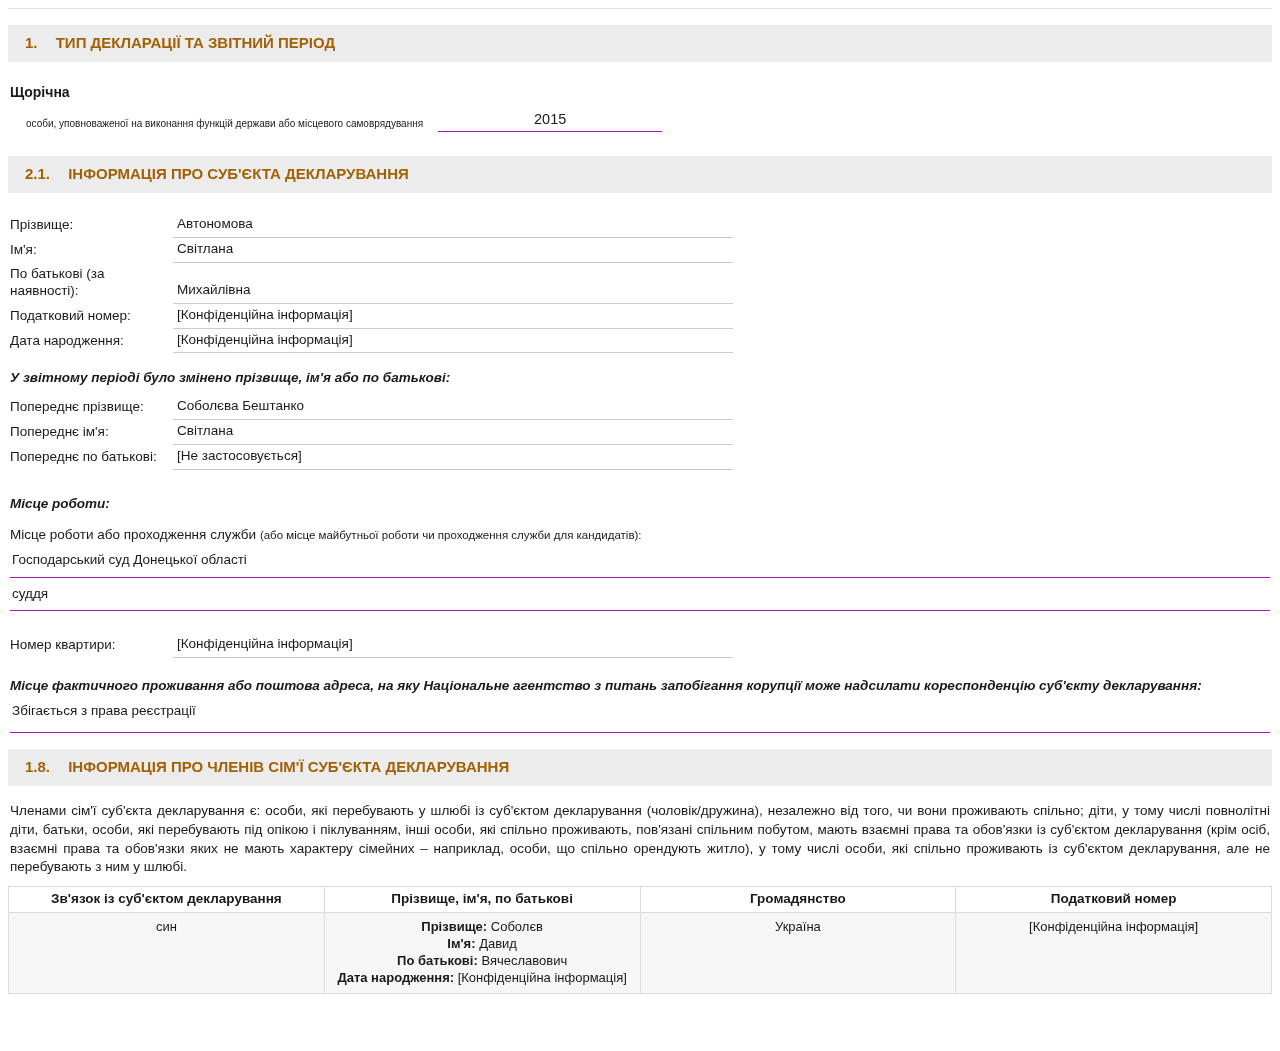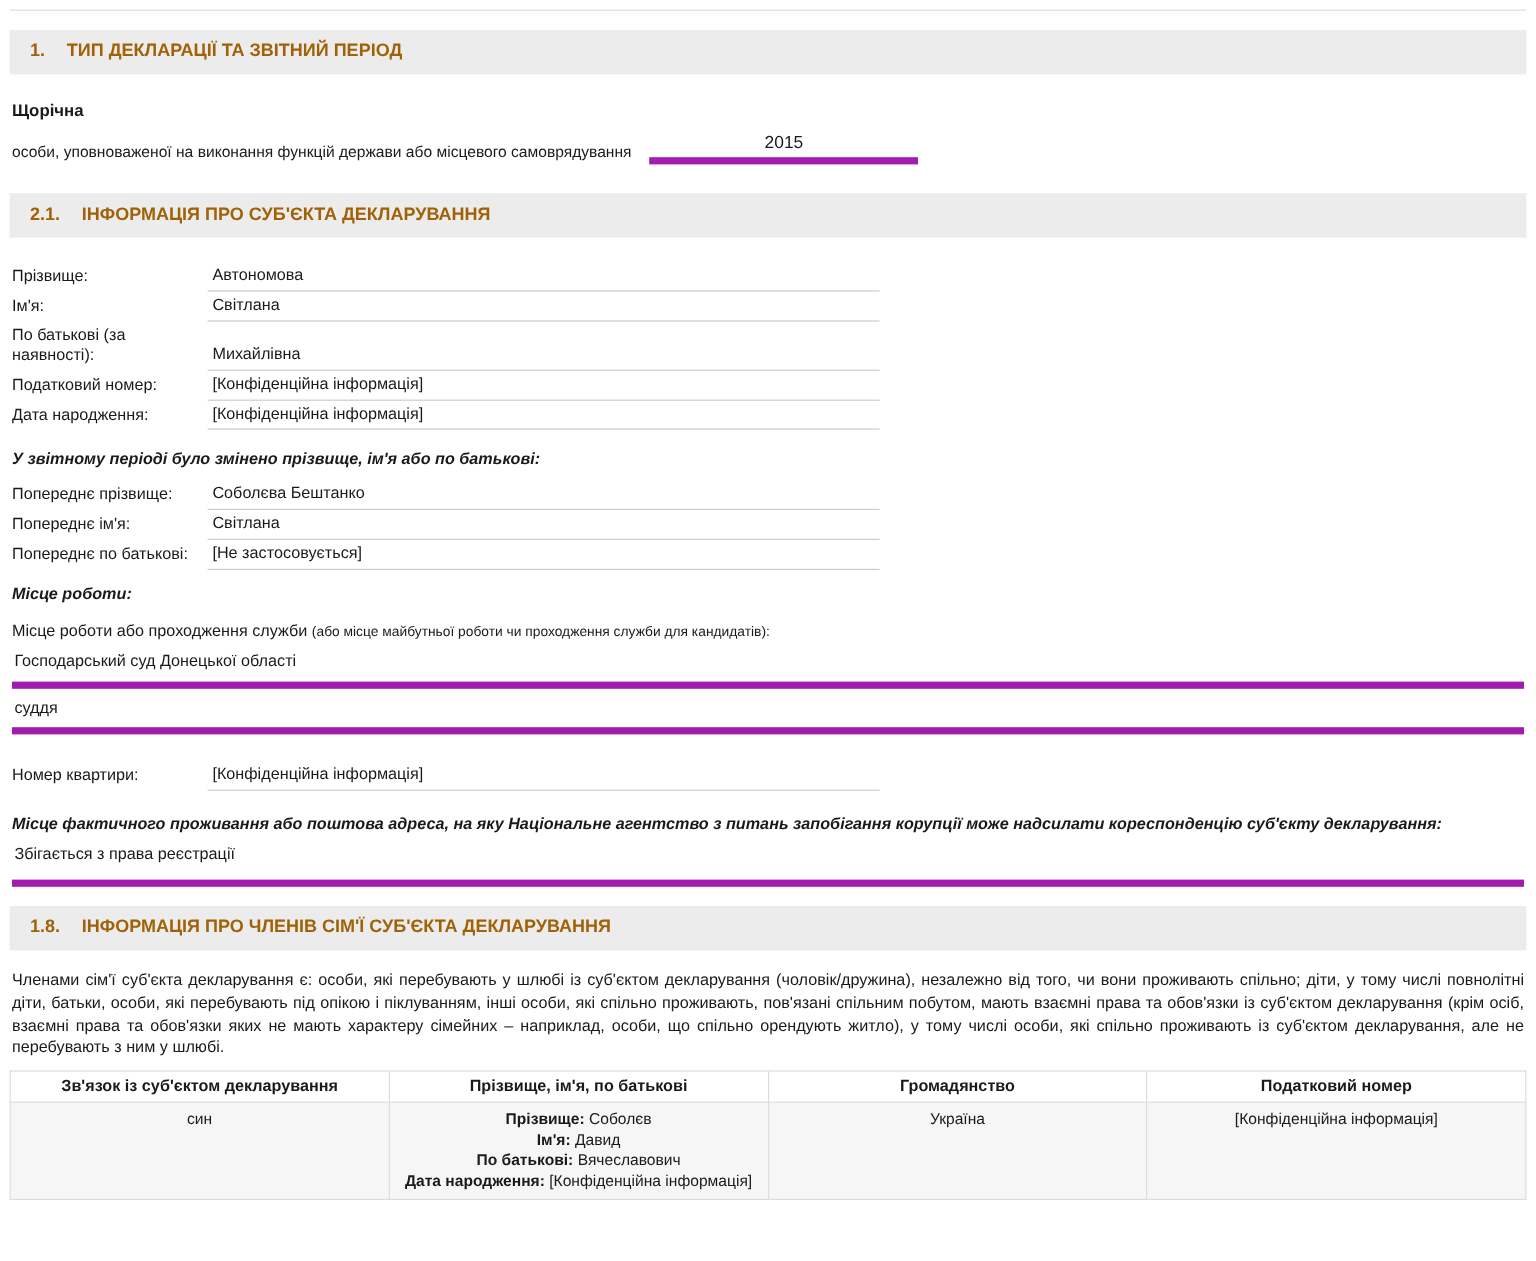--- a/index.html
+++ b/index.html
@@ -23,52 +23,52 @@
     color: #a16207;
   }
   .section-header.first { margin-top: 16px; }
   .section-header.mt-24 { margin-top: 24px; }
   .section-header.mt-16 { margin-top: 16px; }
   .sec-num { margin-right: 14px; }
 
   .s1-body { padding: 0 2px; }
   .decl-type { font-weight: bold; font-size: 14px; margin-top: 22px; }
   .subject-row { display: flex; align-items: flex-end; margin-top: 9px; }
-  .subject-text { font-size: 13px; padding-bottom: 2px; }
+  .subject-text { font-size: 10px; padding-bottom: 2px; margin-left: 16px; }
   .year-field {
     width: 224px;
     margin-left: 15px;
-    border-bottom: 6px solid #a21caf;
+    border-bottom: 1px solid #a21caf;
     text-align: center;
     font-size: 14.5px;
     padding: 0 0 3px 0;
   }
   .coverage-note { font-size: 12px; margin-top: 9px; }
 
   .body-block { padding: 0 2px; }
 
   .fields-block { margin-top: 20px; }
   .fields-block.tight { margin-top: 8px; }
   .field-row { display: flex; align-items: flex-end; }
   .field-label { width: 163px; flex: none; padding: 3px 0 4px 0; }
   .field-value {
     width: 560px;
     border-bottom: 1px solid #cccccc;
     padding: 3px 4px 4px 4px;
   }
 
   .subheading { font-weight: bold; font-style: italic; }
   .subheading.mt-16 { margin-top: 17px; font-style: italic; }
-  .subheading.mt-26 { margin-top: 12px; }
+  .subheading.mt-26 { margin-top: 26px; }
   .subheading.mt-20 { margin-top: 20px; }
 
   .label-line { margin-top: 14px; }
   .label-line .note { font-size: 11.5px; }
   .fullwidth-value {
-    border-bottom: 6px solid #a21caf;
+    border-bottom: 1px solid #a21caf;
     padding: 8px 2px 8px 2px;
   }
   .fullwidth-value.deep { padding-bottom: 12px; }
   .apartment-block { margin-top: 22px; }
 
   .description {
     margin: 16px 2px 9px 2px;
     text-align: justify;
     line-height: 1.4;
     font-size: 13.5px;

